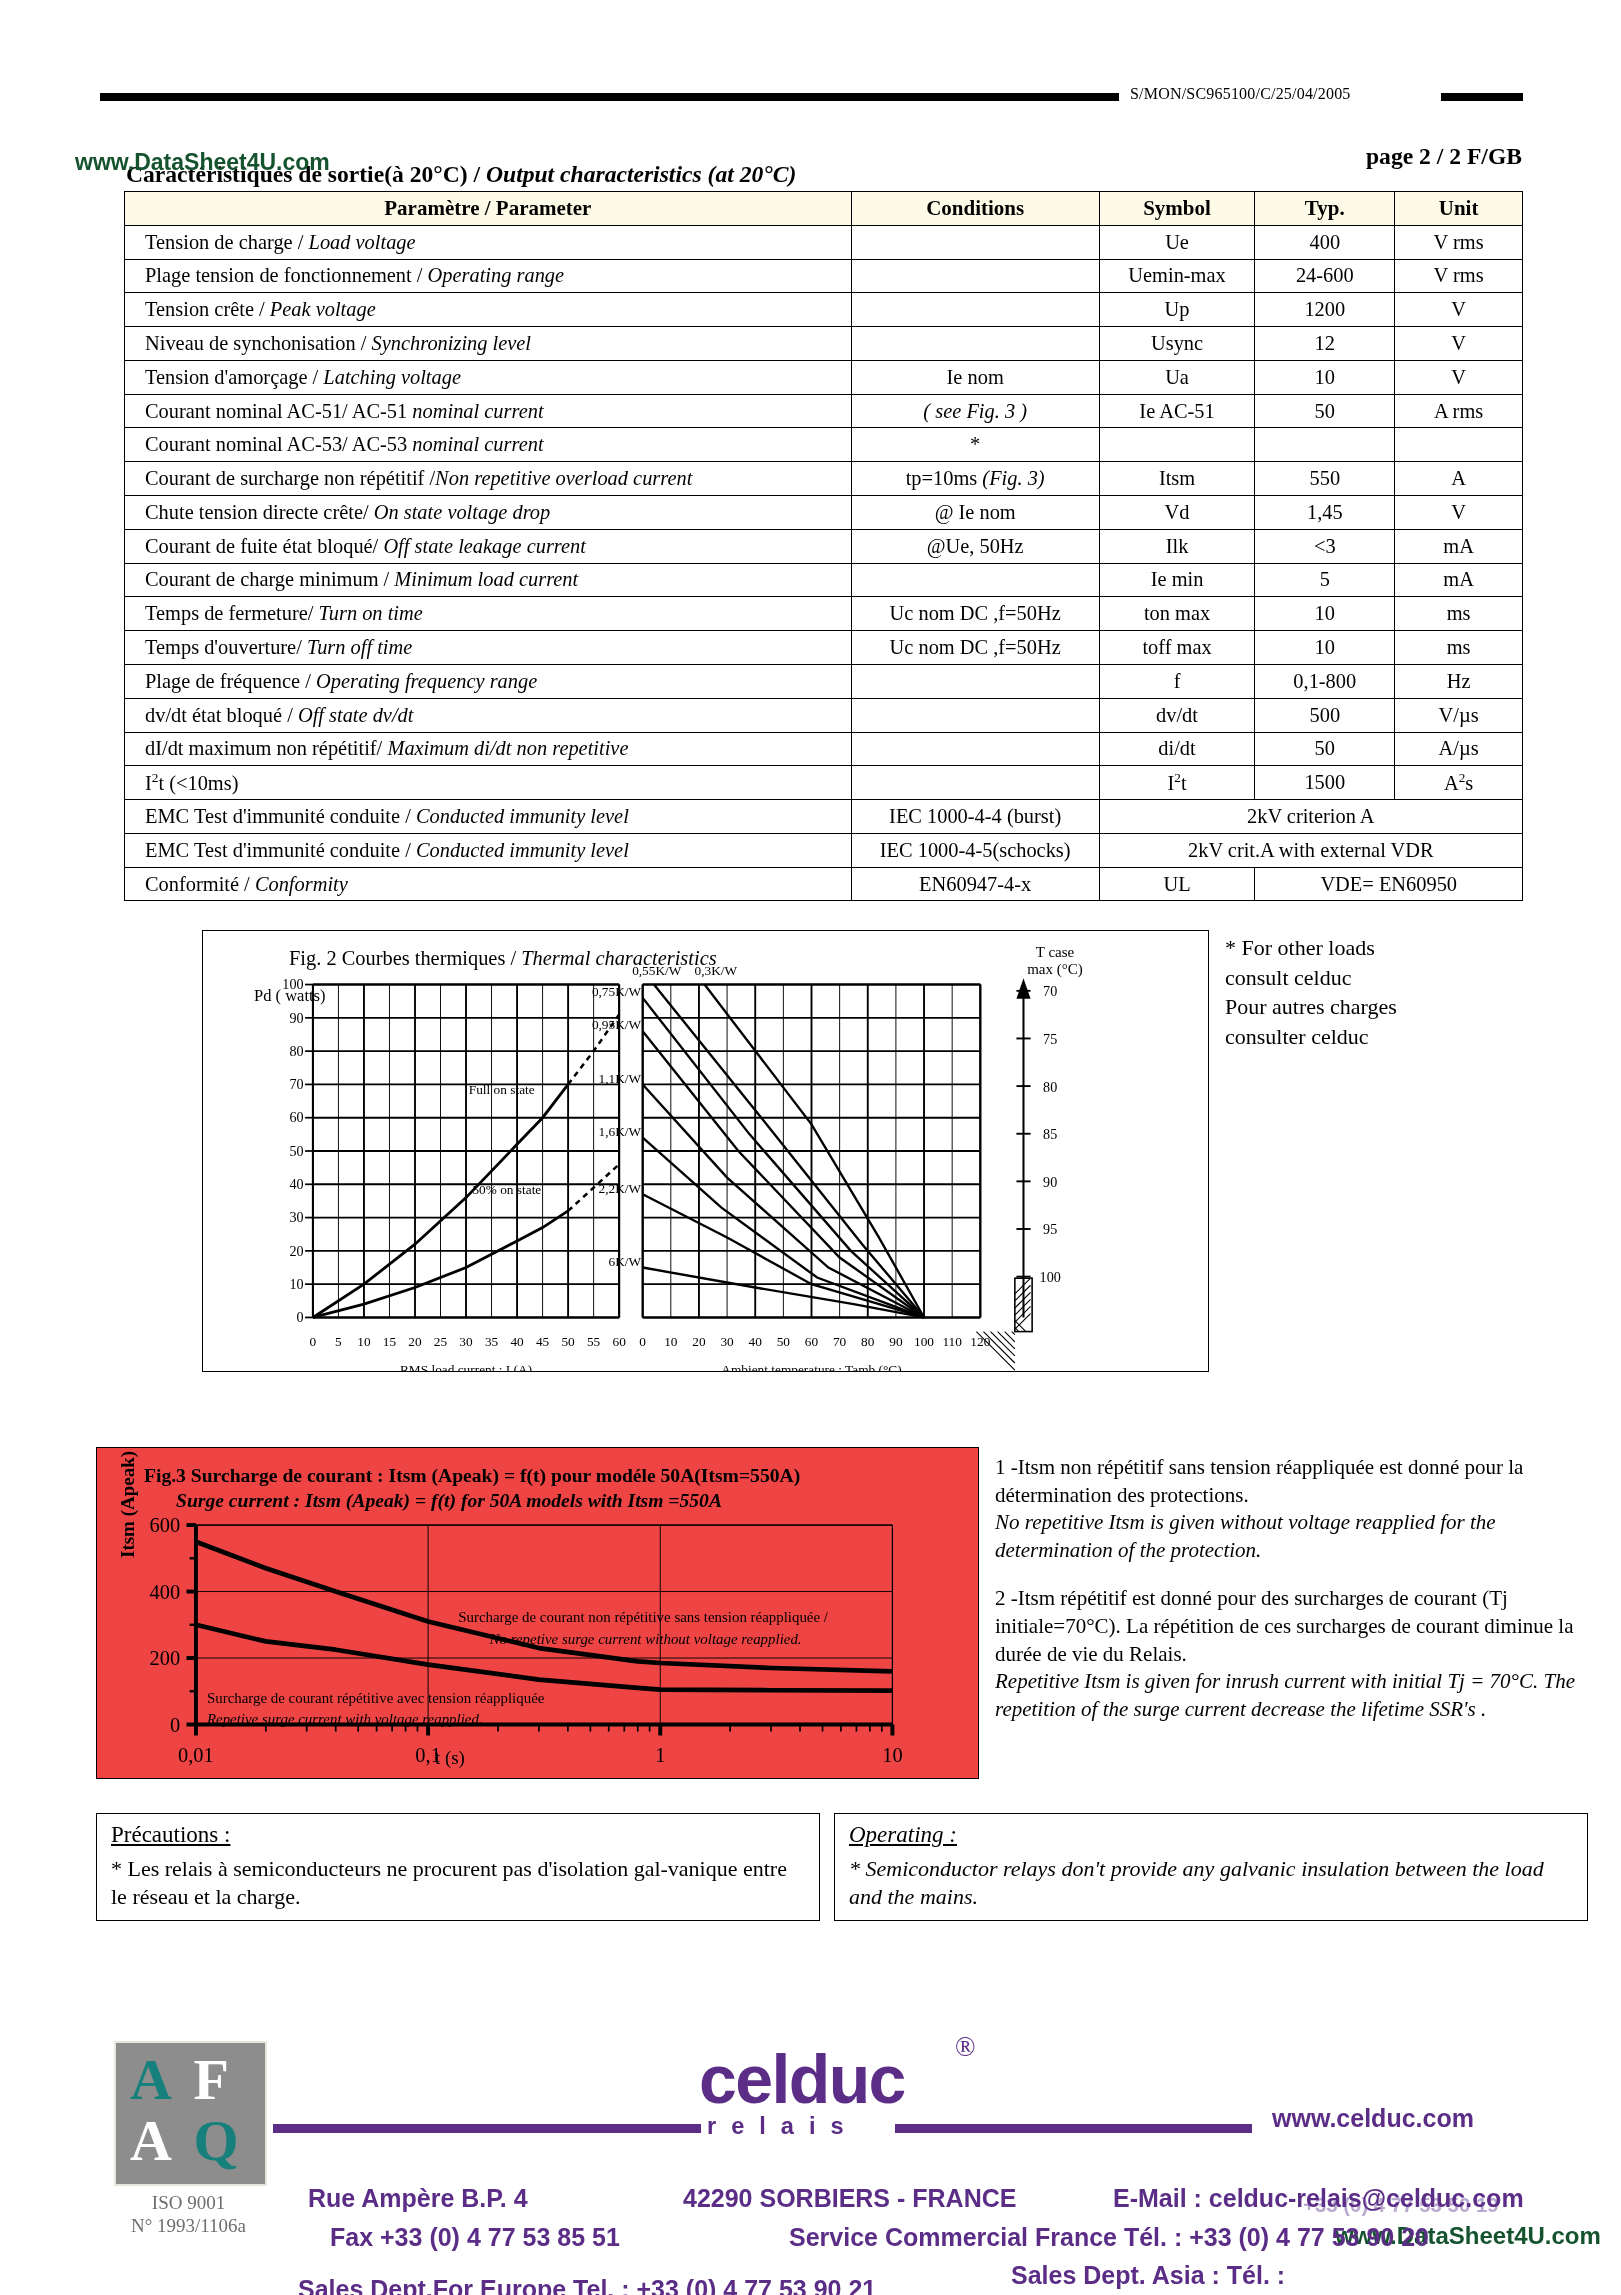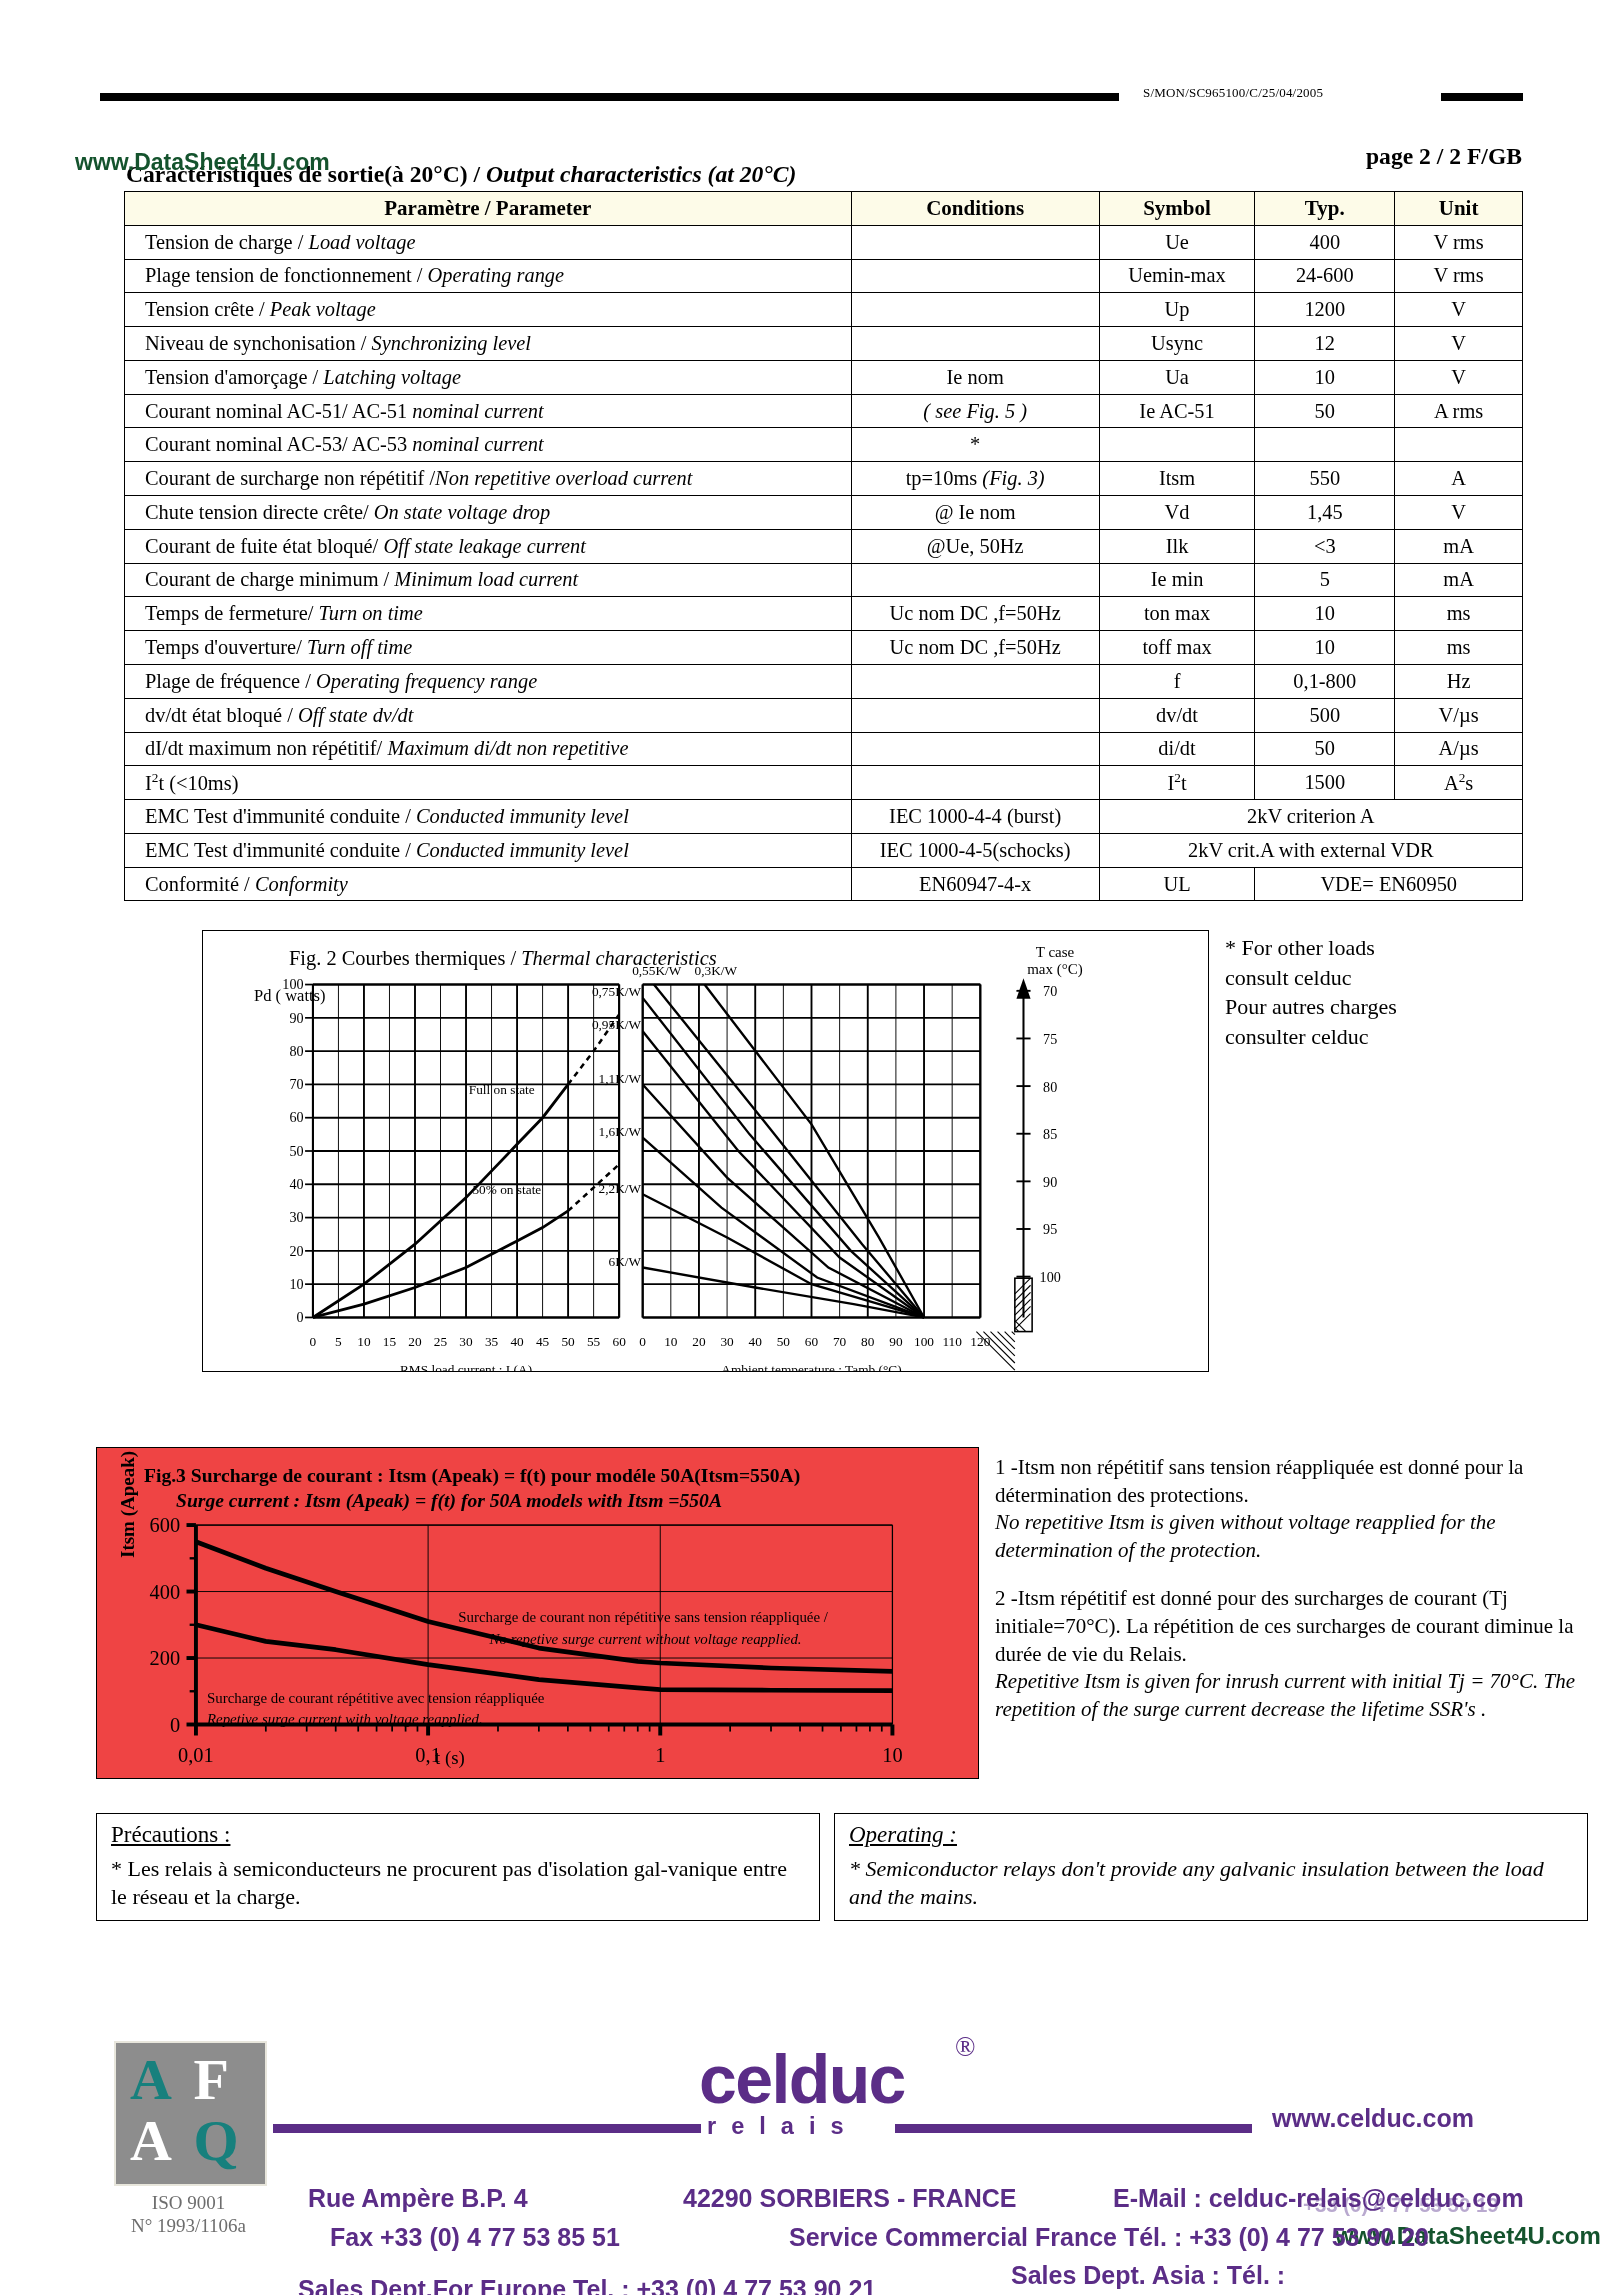--- a/index.html
+++ b/index.html
@@ -2,21 +2,21 @@
 <html style="font-size:12.6px"><head>
 <meta charset="utf-8">
 <style>
   html,body{margin:0;padding:0;background:#ffffff;}
   body{width:1622px;height:2295px;position:relative;overflow:hidden;
        font-family:"Liberation Serif", serif; color:#000;}
 
   
   #header-rule{position:absolute;left:100px;top:93px;width:1423px;height:7.9px;background:#000;}
   #header-rule-gap{position:absolute;left:1119px;top:88px;width:322px;height:17.3px;background:#fff;}
-  #doc-code{position:absolute;left:1130px;top:85px;font-size:13px;letter-spacing:0.2px;white-space:nowrap;margin-left:13px;}
+  #doc-code{position:absolute;left:1130px;top:85px;font-size:16px;letter-spacing:0.2px;white-space:nowrap;}
   #page-indicator{position:absolute;right:100px;top:143px;font-size:23.6px;font-weight:bold;}
   #section-title{position:absolute;left:126px;top:161px;font-size:23.6px;font-weight:bold;white-space:nowrap;}
   #section-title i{font-weight:bold;font-style:italic;}
 
   
   .wm{position:absolute;color:#14532d;font-family:"Liberation Sans",sans-serif;
       font-weight:bold;pointer-events:none;white-space:nowrap;}
   #wm1{left:75px;top:149px;font-size:23px;}
   #wm2{left:1335px;top:2222px;font-size:24px;}
   #wm3{left:1303px;top:2194px;font-size:20.4px;color:#b9a9cf;}
@@ -158,21 +158,21 @@
       </tr>
       <tr>
         <td class="param"><span>Tension d'amorçage / </span><i>Latching voltage</i></td>
         <td class="c"><span>Ie nom</span></td>
         <td class="c">Ua</td>
         <td class="c">10</td>
         <td class="c">V</td>
       </tr>
       <tr>
         <td class="param"><span>Courant nominal AC-51/ AC-51 </span><i>nominal current</i></td>
-        <td class="c"><i>( see Fig. 5 )</i></td>
+        <td class="c"><i>( see Fig. 3 )</i></td>
         <td class="c">Ie AC-51</td>
         <td class="c">50</td>
         <td class="c">A rms</td>
       </tr>
       <tr>
         <td class="param"><span>Courant nominal AC-53/ AC-53 </span><i>nominal current</i></td>
         <td class="c"><span>*</span></td>
         <td class="c"></td>
         <td class="c"></td>
         <td class="c"></td>

